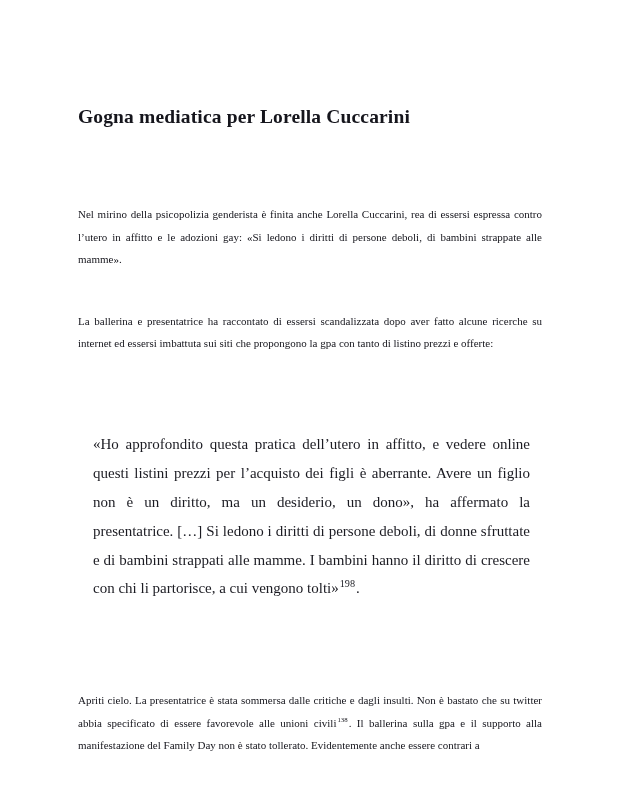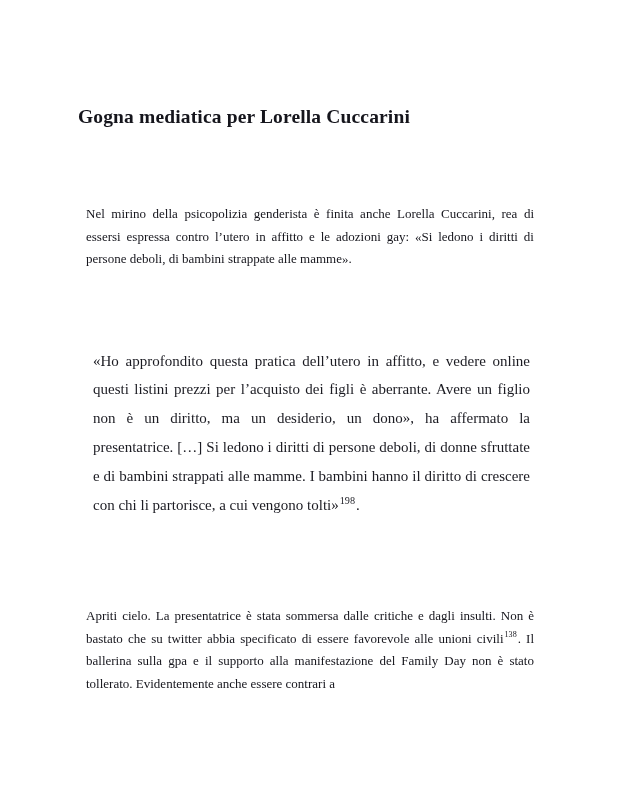--- a/index.html
+++ b/index.html
@@ -38,25 +38,25 @@
     font-weight: bold;
     letter-spacing: 0.15px;
     line-height: 1.3;
     margin: 0;
     padding-top: 104px;
     text-align: left;
     color: #15151c;
   }
 
   .body-par {
-    font-size: 13px;
+    font-size: 11px;
     line-height: 22.4px;
     text-align: justify;
     text-justify: inter-word;
-    margin: 8px;
+    margin: 0;
     color: #15151c;
     hyphens: none;
   }
 
   .par-first  { margin-top: 74px; }
   .par-second { margin-top: 39px; }
   .par-last   { margin-top: 0; }
 
   .quote-block {
     margin-top: 76px;
@@ -87,20 +87,21 @@
 </head>
 <body>
 
 <div class="page">
   <div class="content">
 
     <h1 class="doc-title">Gogna mediatica per Lorella Cuccarini</h1>
 
     <p class="body-par par-first">Nel mirino della psicopolizia genderista è finita anche Lorella Cuccarini, rea di essersi espressa contro l’utero in affitto e le adozioni gay: «Si ledono i diritti di persone deboli, di bambini strappate alle mamme».</p>
 
+    <p class="body-par par-second">La ballerina e presentatrice ha raccontato di essersi scandalizzata dopo aver fatto alcune ricerche su internet ed essersi imbattuta sui siti che propongono la gpa con tanto di listino prezzi e offerte:</p>
 
     <blockquote class="quote-block">
       <span>«Ho approfondito questa pratica dell’utero in affitto, e vedere online questi listini prezzi per l’acquisto dei figli è aberrante. Avere un figlio non è un diritto, ma un desiderio, un dono», ha affermato la presentatrice. […] Si ledono i diritti di persone deboli, di donne sfruttate e di bambini strappati alle mamme. I bambini hanno il diritto di crescere con chi li partorisce, a cui vengono tolti»</span><sup class="fn">198</sup><span>.</span>
     </blockquote>
 
     <p class="body-par quote-tail par-last">
       <span>Apriti cielo. La presentatrice è stata sommersa dalle critiche e dagli insulti. Non è bastato che su twitter abbia specificato di essere favorevole alle unioni civili</span><sup class="fn">138</sup><span>. Il ballerina sulla gpa e il supporto alla manifestazione del Family Day non è stato tollerato. Evidentemente anche essere contrari a</span>
     </p>
 
   </div>

